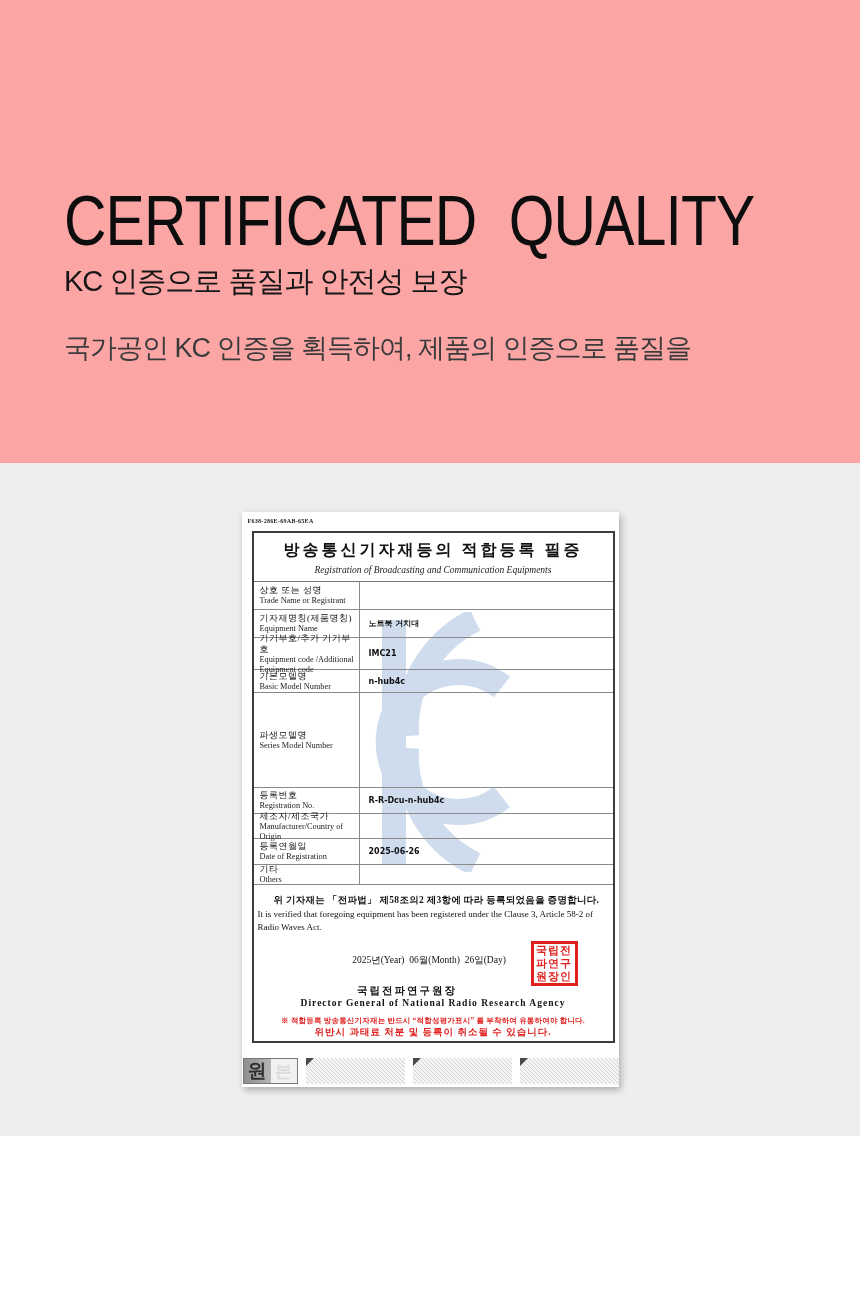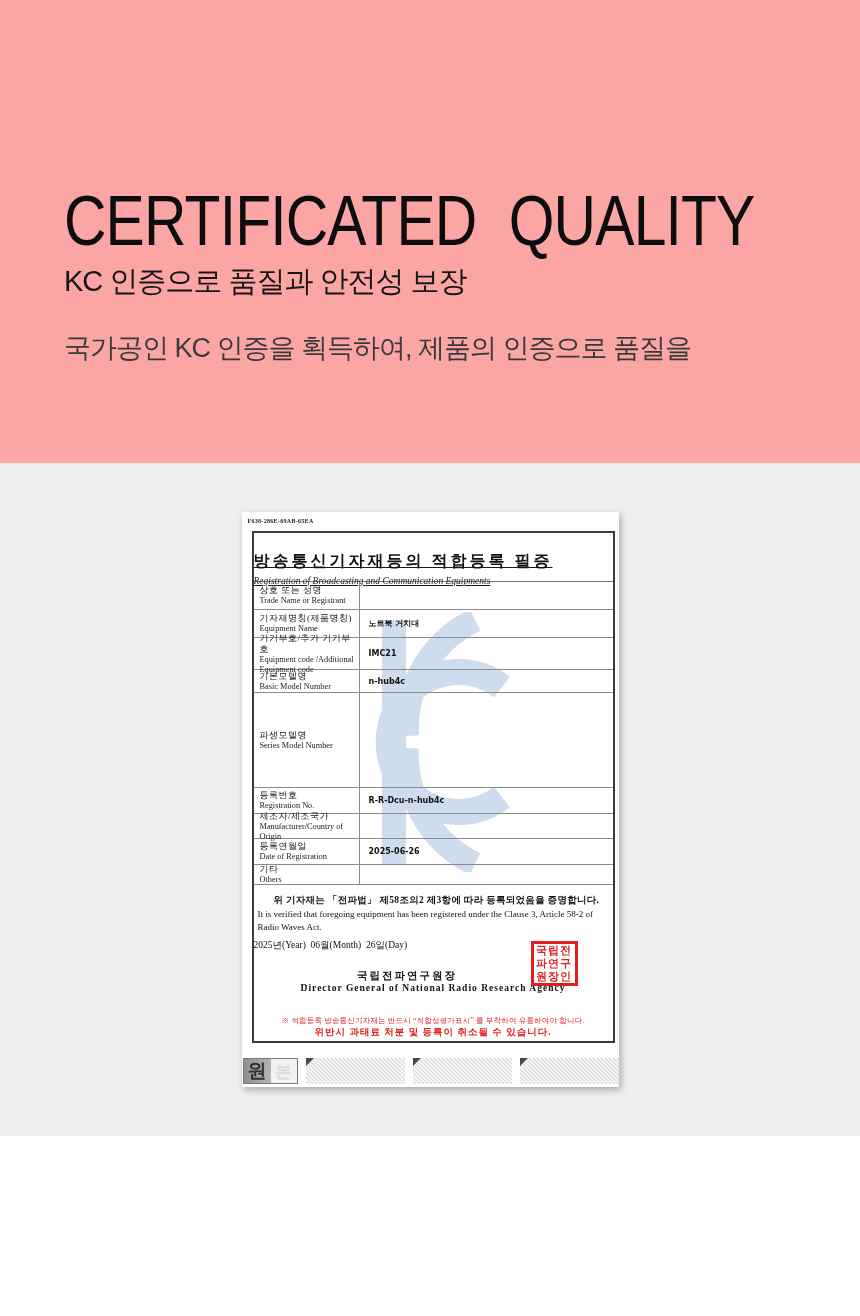--- a/index.html
+++ b/index.html
@@ -22,51 +22,51 @@
   
   .cert-page { position:relative; width:377px; height:575px; margin:0 auto; top:49px;
     background:#ffffff; box-shadow:2px 3px 7px rgba(0,0,0,.28);
     font-family:"Liberation Serif",serif; color:#1a1a1a; }
   .doc-code { position:absolute; top:6px; left:6px; font-size:6px; font-weight:700;
     letter-spacing:.3px; color:#222; font-family:"Liberation Serif",serif; }
 
   .cert-table { position:absolute; left:10px; top:19px; width:363px; height:512px;
     border:2px solid #3c3c3c; display:flex; flex-direction:column; }
 
-  .cert-title-block { height:49px; border-bottom:1px solid #777; padding-top:18px;text-decoration:underline; }
+  .cert-title-block { height:49px; border-bottom:1px solid #777; text-align:center; padding-top:7px; }
   .cert-title-ko { font-size:16px; font-weight:700; letter-spacing:3px; color:#111; }
   .cert-title-en { margin-top:4px; font-size:9.5px; font-style:italic; color:#222; }
 
   .c-row { display:flex; border-bottom:1px solid #8a8a8a; }
   .c-row .lbl { width:106px; border-right:1px solid #8a8a8a; padding:2px 3px 2px 6px;
     display:flex; flex-direction:column; justify-content:center; }
   .c-row .lbl .ko { font-size:9px; letter-spacing:.5px; color:#111; line-height:11px; }
   .c-row .lbl .en { font-size:8.3px; color:#222; line-height:10px; }
   .c-row .val { flex:1; display:flex; align-items:center; padding-left:9px;
     font-family:"DejaVu Sans",sans-serif; font-weight:700; font-size:8px; color:#111; }
   .r0{height:28px}.r1{height:28px}.r2{height:32px}.r3{height:23px}.r4{height:95px}
   .r5{height:26px}.r6{height:25px}.r7{height:26px}.r8{height:20px}
 
   .stmt { position:relative; flex:1; }
   .stmt-ko { padding:9px 6px 0 4px; text-indent:16px; font-size:9.5px; font-weight:600;
     line-height:12px; color:#111; letter-spacing:.3px; }
   .stmt-en { padding:2px 6px 0 4px; font-size:9px; line-height:13px; color:#111; }
-  .stmt-date { margin-top:5px; text-align:left; padding-right:8px; font-size:9.5px;
+  .stmt-date { margin-top:20px; text-align:center; padding-right:8px; font-size:9.5px;
     color:#111; white-space:pre; }
   .issuer-ko { margin-top:17px; text-align:center; transform:translateX(-26px);
     font-size:10.5px; font-weight:700; letter-spacing:2px; color:#111; }
   .issuer-en { margin-top:0; text-align:center; font-size:9.5px; letter-spacing:1px;
     font-weight:600; color:#111; }
   .seal { position:absolute; left:241px; top:56px; width:47px; height:45px;
     border:3px solid #e01f1f; display:flex; flex-direction:column; justify-content:center;
     background:rgba(255,255,255,.0);margin-left:36px; }
   .seal div { text-align:center; font-size:11px; line-height:13px; font-weight:700;
     color:#e01f1f; letter-spacing:1px; }
   .warn { position:absolute; bottom:3px; left:0; right:0; text-align:center; }
-  .warn-1 { font-size:7.5px; font-weight:400; color:#e02020; line-height:10px; letter-spacing:.2px; }
+  .warn-1 { font-size:7.5px; font-weight:700; color:#e02020; line-height:10px; letter-spacing:.2px; }
   .warn-2 { font-size:9.5px; font-weight:700; color:#e02020; line-height:12px; letter-spacing:1px; }
 
   
   .kc-mark { position:absolute; left:125px; top:100px; width:165px; height:260px;
     pointer-events:none; }
 
   
   .strip { position:absolute; left:1px; top:546px; height:26px; display:flex; gap:8px; }
   .orig-block { width:55px; height:26px; border:1px solid #777; display:flex; }
   .orig-left { width:27px; height:100%;

